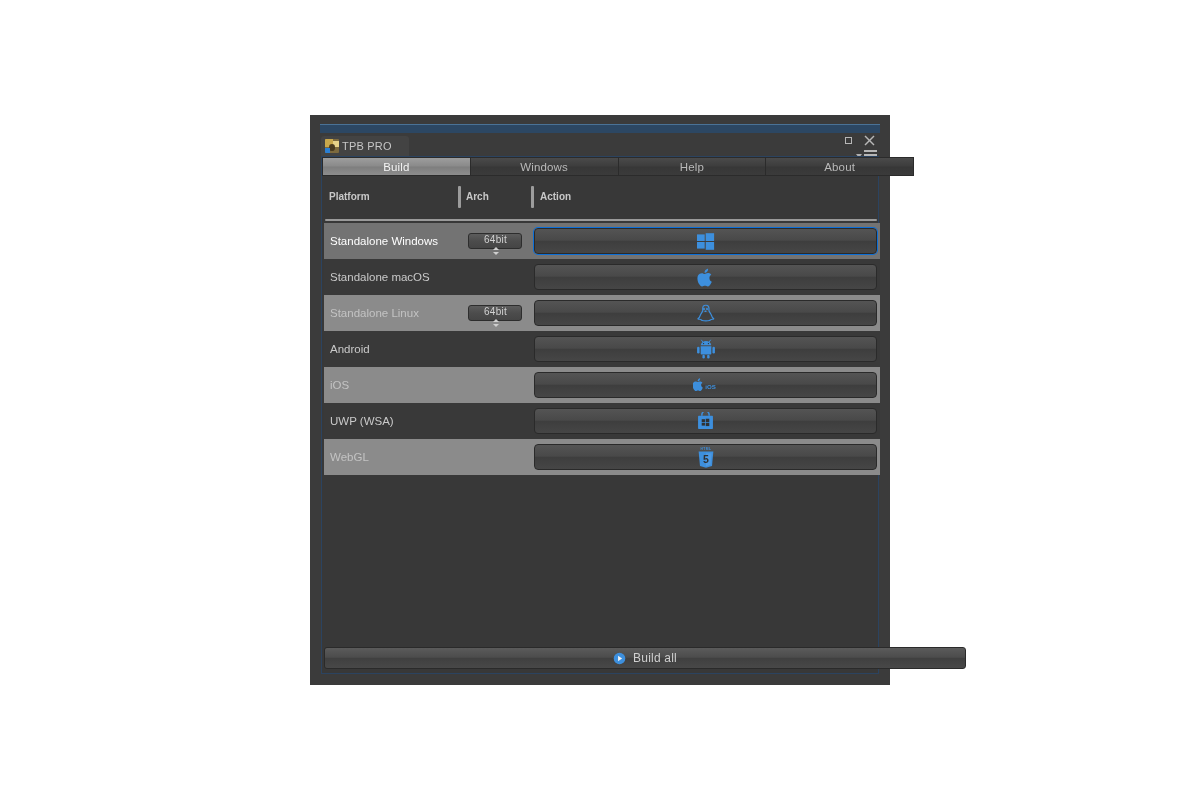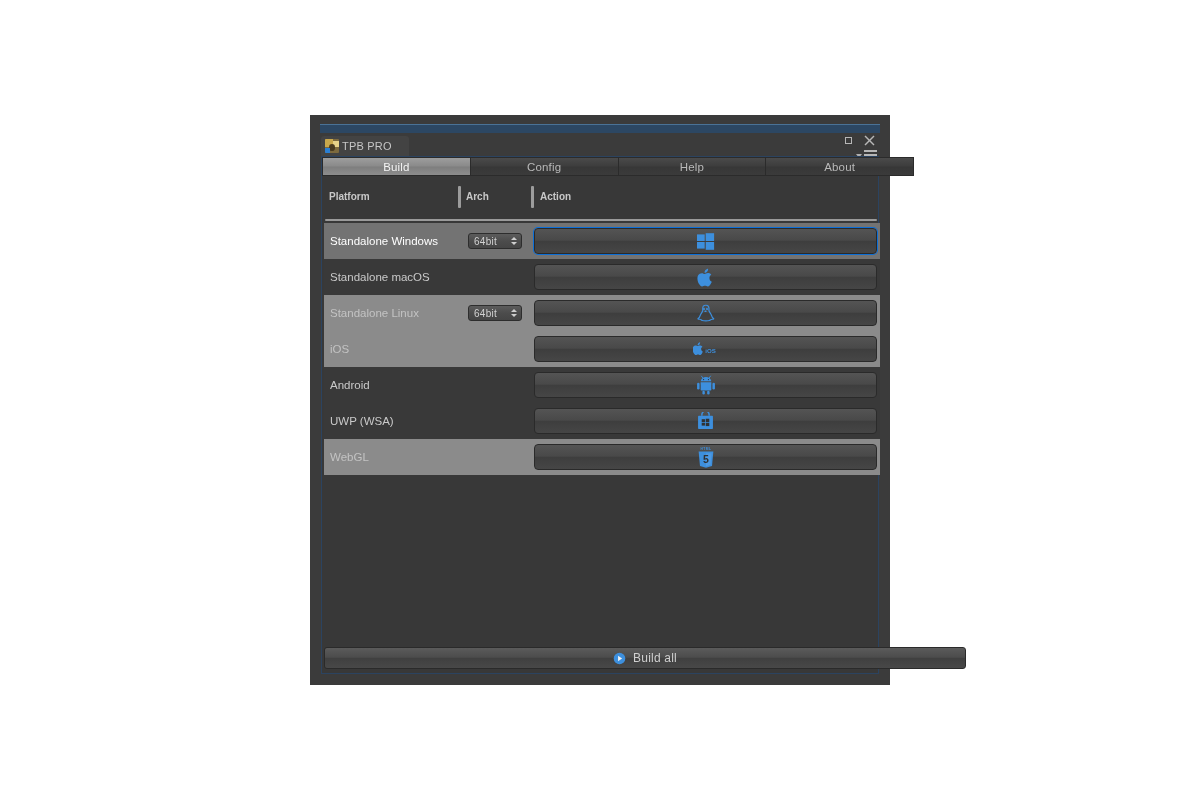--- a/index.html
+++ b/index.html
@@ -250,20 +250,21 @@
     width: 54px;
     height: 16px;
     background: linear-gradient(to bottom, #5c5c5c 0%, #4c4c4c 50%, #454545 100%);
     border: 1px solid #2d2d2d;
     border-radius: 3px;
     display: flex;
     align-items: center;
     box-sizing: border-box;
     padding: 0 4px 0 5px;
     cursor: default;
+    flex-direction: column;
   }
   .arch-dd .val {
     font-size: 10px;
     color: #d2d2d2;
     flex: 1 1 auto;
     letter-spacing: .3px;
   }
   .arch-dd .updown {
     width: 7px;
     height: 11px;
@@ -376,21 +377,21 @@
       <span class="tab-label">TPB PRO</span>
     </div>
 
     <div class="panel-body">
 
       <div class="tabbar">
         <div class="tbtn active">
           <span>Build</span>
         </div>
         <div class="tbtn">
-          <span>Config</span>
+          <span>Windows</span>
         </div>
         <div class="tbtn">
           <span>Help</span>
         </div>
         <div class="tbtn">
           <span>About</span>
         </div>
       </div>
 
       <div class="col-head">
@@ -451,34 +452,20 @@
               </span>
             </div>
           </div>
           <div class="cell-action">
             <div class="act-btn">
               <svg class="plat-icon" width="19" height="19" viewBox="0 0 24 24">
                 <path d="M12 1.6c-2.3 0-3.5 1.7-3.5 4.1 0 1.5.2 2.3-.1 3.2-.35 1.05-1.6 2.5-2.4 4.1-.6 1.2-1.1 2.5-1.5 3.3-.4.85-.9 1.3-1.5 1.6-.45.22-.6.6-.4.95.22.4.8.45 1.5.4.9-.05 1.7.1 2.3.5.55.35.85.9 1.5 1.1 1.4.42 3.2.5 4.6.5 1.4 0 3.1-.08 4.5-.5.65-.2.95-.75 1.5-1.1.6-.4 1.4-.55 2.3-.5.7.05 1.28 0 1.5-.4.2-.35.05-.73-.4-.95-.6-.3-1.1-.75-1.5-1.6-.4-.8-.9-2.1-1.5-3.3-.8-1.6-2.05-3.05-2.4-4.1-.3-.9-.1-1.7-.1-3.2 0-2.4-1.2-4.1-3.5-4.1z" fill="none" stroke="#3d8fdd" stroke-width="1.5"></path>
                 <ellipse cx="10.1" cy="6.2" rx="1.15" ry="1.5" fill="#3d8fdd"></ellipse>
                 <ellipse cx="13.9" cy="6.2" rx="1.15" ry="1.5" fill="#3d8fdd"></ellipse>
                 <path d="M12 8.1c-.9 0-1.6.55-1.6 1 0 .45.7.9 1.6.9s1.6-.45 1.6-.9c0-.45-.7-1-1.6-1z" fill="#3d8fdd"></path>
-              </svg>
-            </div>
-          </div>
-        </div>
-
-        <div class="prow even">
-          <div class="cell-platform">iOS</div>
-          <div class="cell-arch"></div>
-          <div class="cell-action">
-            <div class="act-btn">
-              <svg class="plat-icon" width="26" height="15" viewBox="0 0 34 20">
-                <path d="M10.4 9.4c0-2.1 1.7-3.1 1.8-3.2-1-1.4-2.5-1.6-3-1.6-1.3-.14-2.6.76-3.2.76s-1.7-.74-2.8-.72c-1.4.02-2.75.83-3.48 2.1C-1.7 9.3-.6 13.1.85 15.2c.7 1.02 1.55 2.17 2.67 2.13 1.07-.05 1.48-.7 2.77-.7s1.65.7 2.77.67c1.14-.02 1.87-1.05 2.57-2.07.8-1.19 1.14-2.34 1.16-2.4-.03-.01-2.23-.86-2.25-3.4z" fill="#3d8fdd"></path>
-                <path d="M8.3 3.2c.6-.72 1-1.72.88-2.71-.86.04-1.89.57-2.5 1.28-.55.63-1.02 1.64-.9 2.61.95.08 1.93-.48 2.52-1.18z" fill="#3d8fdd"></path>
-                <text x="16" y="14.4" font-family="Liberation Sans, sans-serif" font-size="8.2" font-weight="bold" fill="#3d8fdd">iOS</text>
               </svg>
             </div>
           </div>
         </div>
 
         <div class="prow odd">
           <div class="cell-platform">Android</div>
           <div class="cell-arch"></div>
           <div class="cell-action">
             <div class="act-btn">
@@ -491,20 +478,34 @@
                 <path d="M5.7 7.6c.25-3 3-5.1 6.3-5.1s6.05 2.1 6.3 5.1z" fill="#3d8fdd"></path>
                 <line x1="6.6" y1="1.3" x2="8.1" y2="3.5" stroke="#3d8fdd" stroke-width="1.1" stroke-linecap="round"></line>
                 <line x1="17.4" y1="1.3" x2="15.9" y2="3.5" stroke="#3d8fdd" stroke-width="1.1" stroke-linecap="round"></line>
                 <circle cx="9.1" cy="5.5" r=".75" fill="#2d2d2d"></circle>
                 <circle cx="14.9" cy="5.5" r=".75" fill="#2d2d2d"></circle>
               </svg>
             </div>
           </div>
         </div>
 
+        <div class="prow even">
+          <div class="cell-platform">iOS</div>
+          <div class="cell-arch"></div>
+          <div class="cell-action">
+            <div class="act-btn">
+              <svg class="plat-icon" width="26" height="15" viewBox="0 0 34 20">
+                <path d="M10.4 9.4c0-2.1 1.7-3.1 1.8-3.2-1-1.4-2.5-1.6-3-1.6-1.3-.14-2.6.76-3.2.76s-1.7-.74-2.8-.72c-1.4.02-2.75.83-3.48 2.1C-1.7 9.3-.6 13.1.85 15.2c.7 1.02 1.55 2.17 2.67 2.13 1.07-.05 1.48-.7 2.77-.7s1.65.7 2.77.67c1.14-.02 1.87-1.05 2.57-2.07.8-1.19 1.14-2.34 1.16-2.4-.03-.01-2.23-.86-2.25-3.4z" fill="#3d8fdd"></path>
+                <path d="M8.3 3.2c.6-.72 1-1.72.88-2.71-.86.04-1.89.57-2.5 1.28-.55.63-1.02 1.64-.9 2.61.95.08 1.93-.48 2.52-1.18z" fill="#3d8fdd"></path>
+                <text x="16" y="14.4" font-family="Liberation Sans, sans-serif" font-size="8.2" font-weight="bold" fill="#3d8fdd">iOS</text>
+              </svg>
+            </div>
+          </div>
+        </div>
+
         <div class="prow odd">
           <div class="cell-platform">UWP (WSA)</div>
           <div class="cell-arch"></div>
           <div class="cell-action">
             <div class="act-btn">
               <svg class="plat-icon" width="19" height="19" viewBox="0 0 24 24">
                 <path d="M7.4 4.6V3.4a4.6 4.6 0 0 1 9.2 0v1.2" fill="none" stroke="#3d8fdd" stroke-width="1.9"></path>
                 <rect x="2.6" y="4.6" width="18.8" height="17" rx="1" fill="#3d8fdd"></rect>
                 <rect x="7.2" y="9.1" width="4.1" height="3.6" fill="#2f3133"></rect>
                 <rect x="12.3" y="8.5" width="4.5" height="4.2" fill="#2f3133"></rect>

